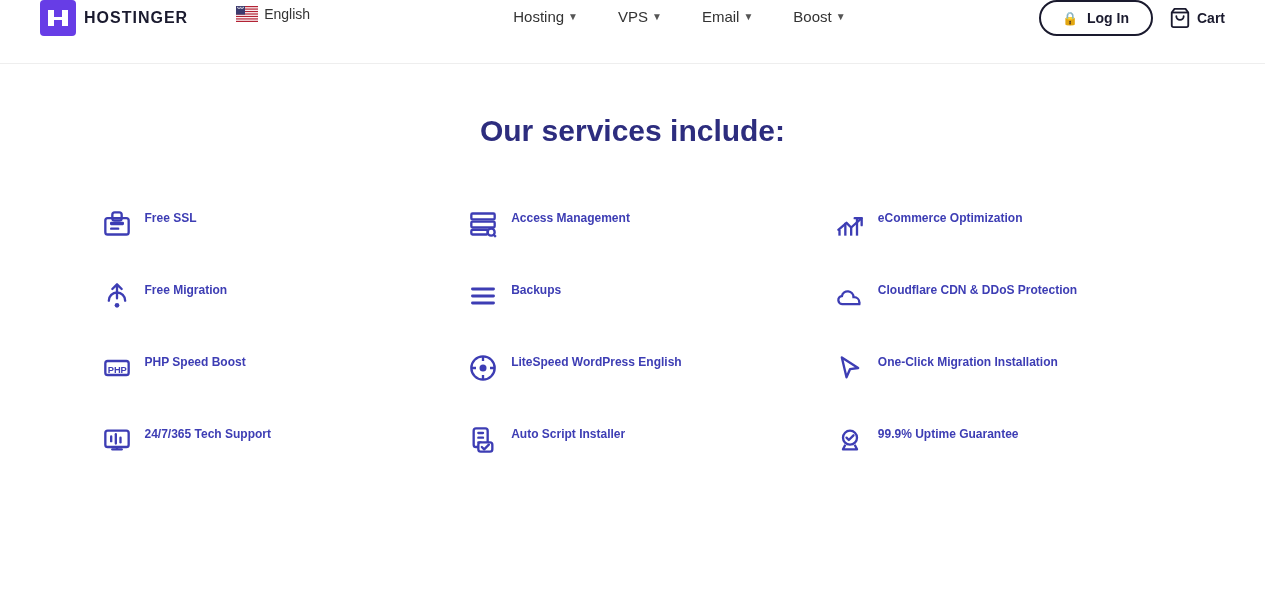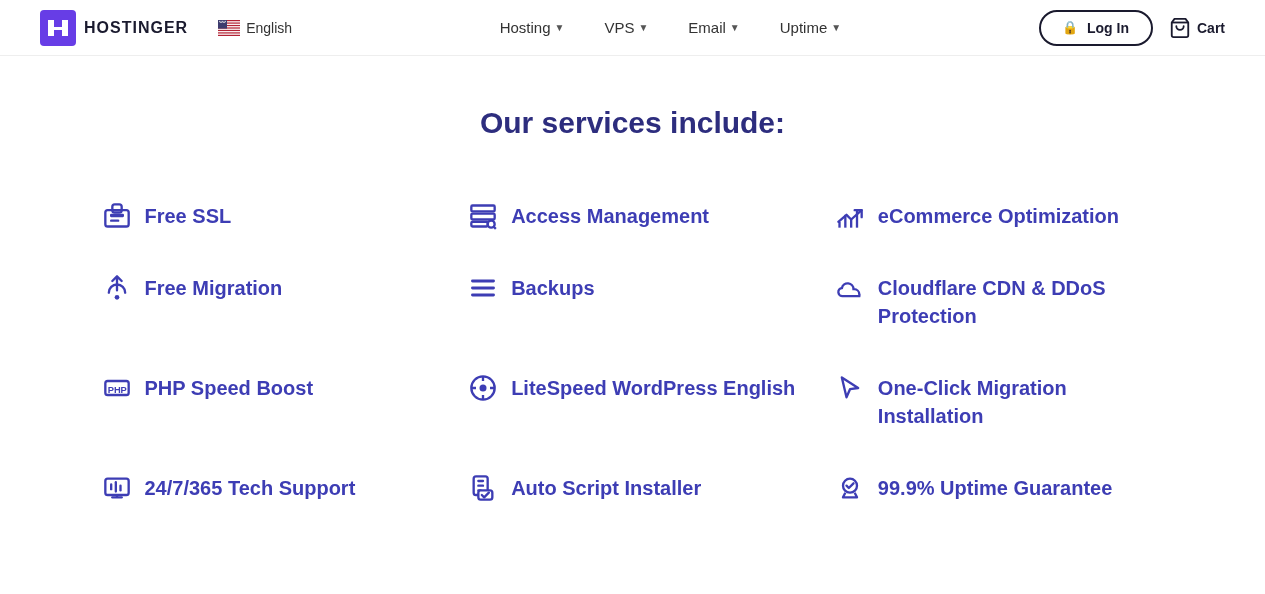--- a/index.html
+++ b/index.html
@@ -1,25 +1,26 @@
 <!DOCTYPE html>
 <html><head>
   <meta charset="utf-8">
   <style>
     * { margin: 0; padding: 0; box-sizing: border-box; }
     body { font-family: -apple-system, BlinkMacSystemFont, 'Segoe UI', Arial, sans-serif; background: #fff; color: #1a1a2e; }
 
     
     .navbar {
       display: flex;
-      align-items: center;
+      align-items: flex-start;
       padding: 0 40px;
-      height: 56px;
+      height: 64px;
       border-bottom: 1px solid #eee;
       position: relative;
+      gap: 18px;
     }
     .logo-area {
       display: flex;
       align-items: center;
       gap: 8px;
       text-decoration: none;
       margin-right: 20px;
     }
     .logo-icon {
       width: 36px;
@@ -115,21 +116,21 @@
       max-width: 1100px;
       margin: 0 auto;
     }
     .service-item {
       display: flex;
       align-items: flex-start;
       gap: 14px;
       padding: 22px 20px;
     }
     .service-label {
-      font-size: 20px;
+      font-size: 12px;
       font-weight: 700;
       color: #3d3db4;
       line-height: 1.4;
     }
 
     
     .icon-svg {
       width: 28px;
       height: 28px;
       flex-shrink: 0;
@@ -177,21 +178,21 @@
     </div>
     <div class="nav-item">
       <span>VPS</span>
       <span class="chevron">▼</span>
     </div>
     <div class="nav-item">
       <span>Email</span>
       <span class="chevron">▼</span>
     </div>
     <div class="nav-item">
-      <span>Uptime</span>
+      <span>Boost</span>
       <span class="chevron">▼</span>
     </div>
   </div>
 
   <div class="nav-right">
     <button class="login-btn">
       <span class="lock-icon">🔒</span>
       <span>Log In</span>
     </button>
     <div class="cart-area">

